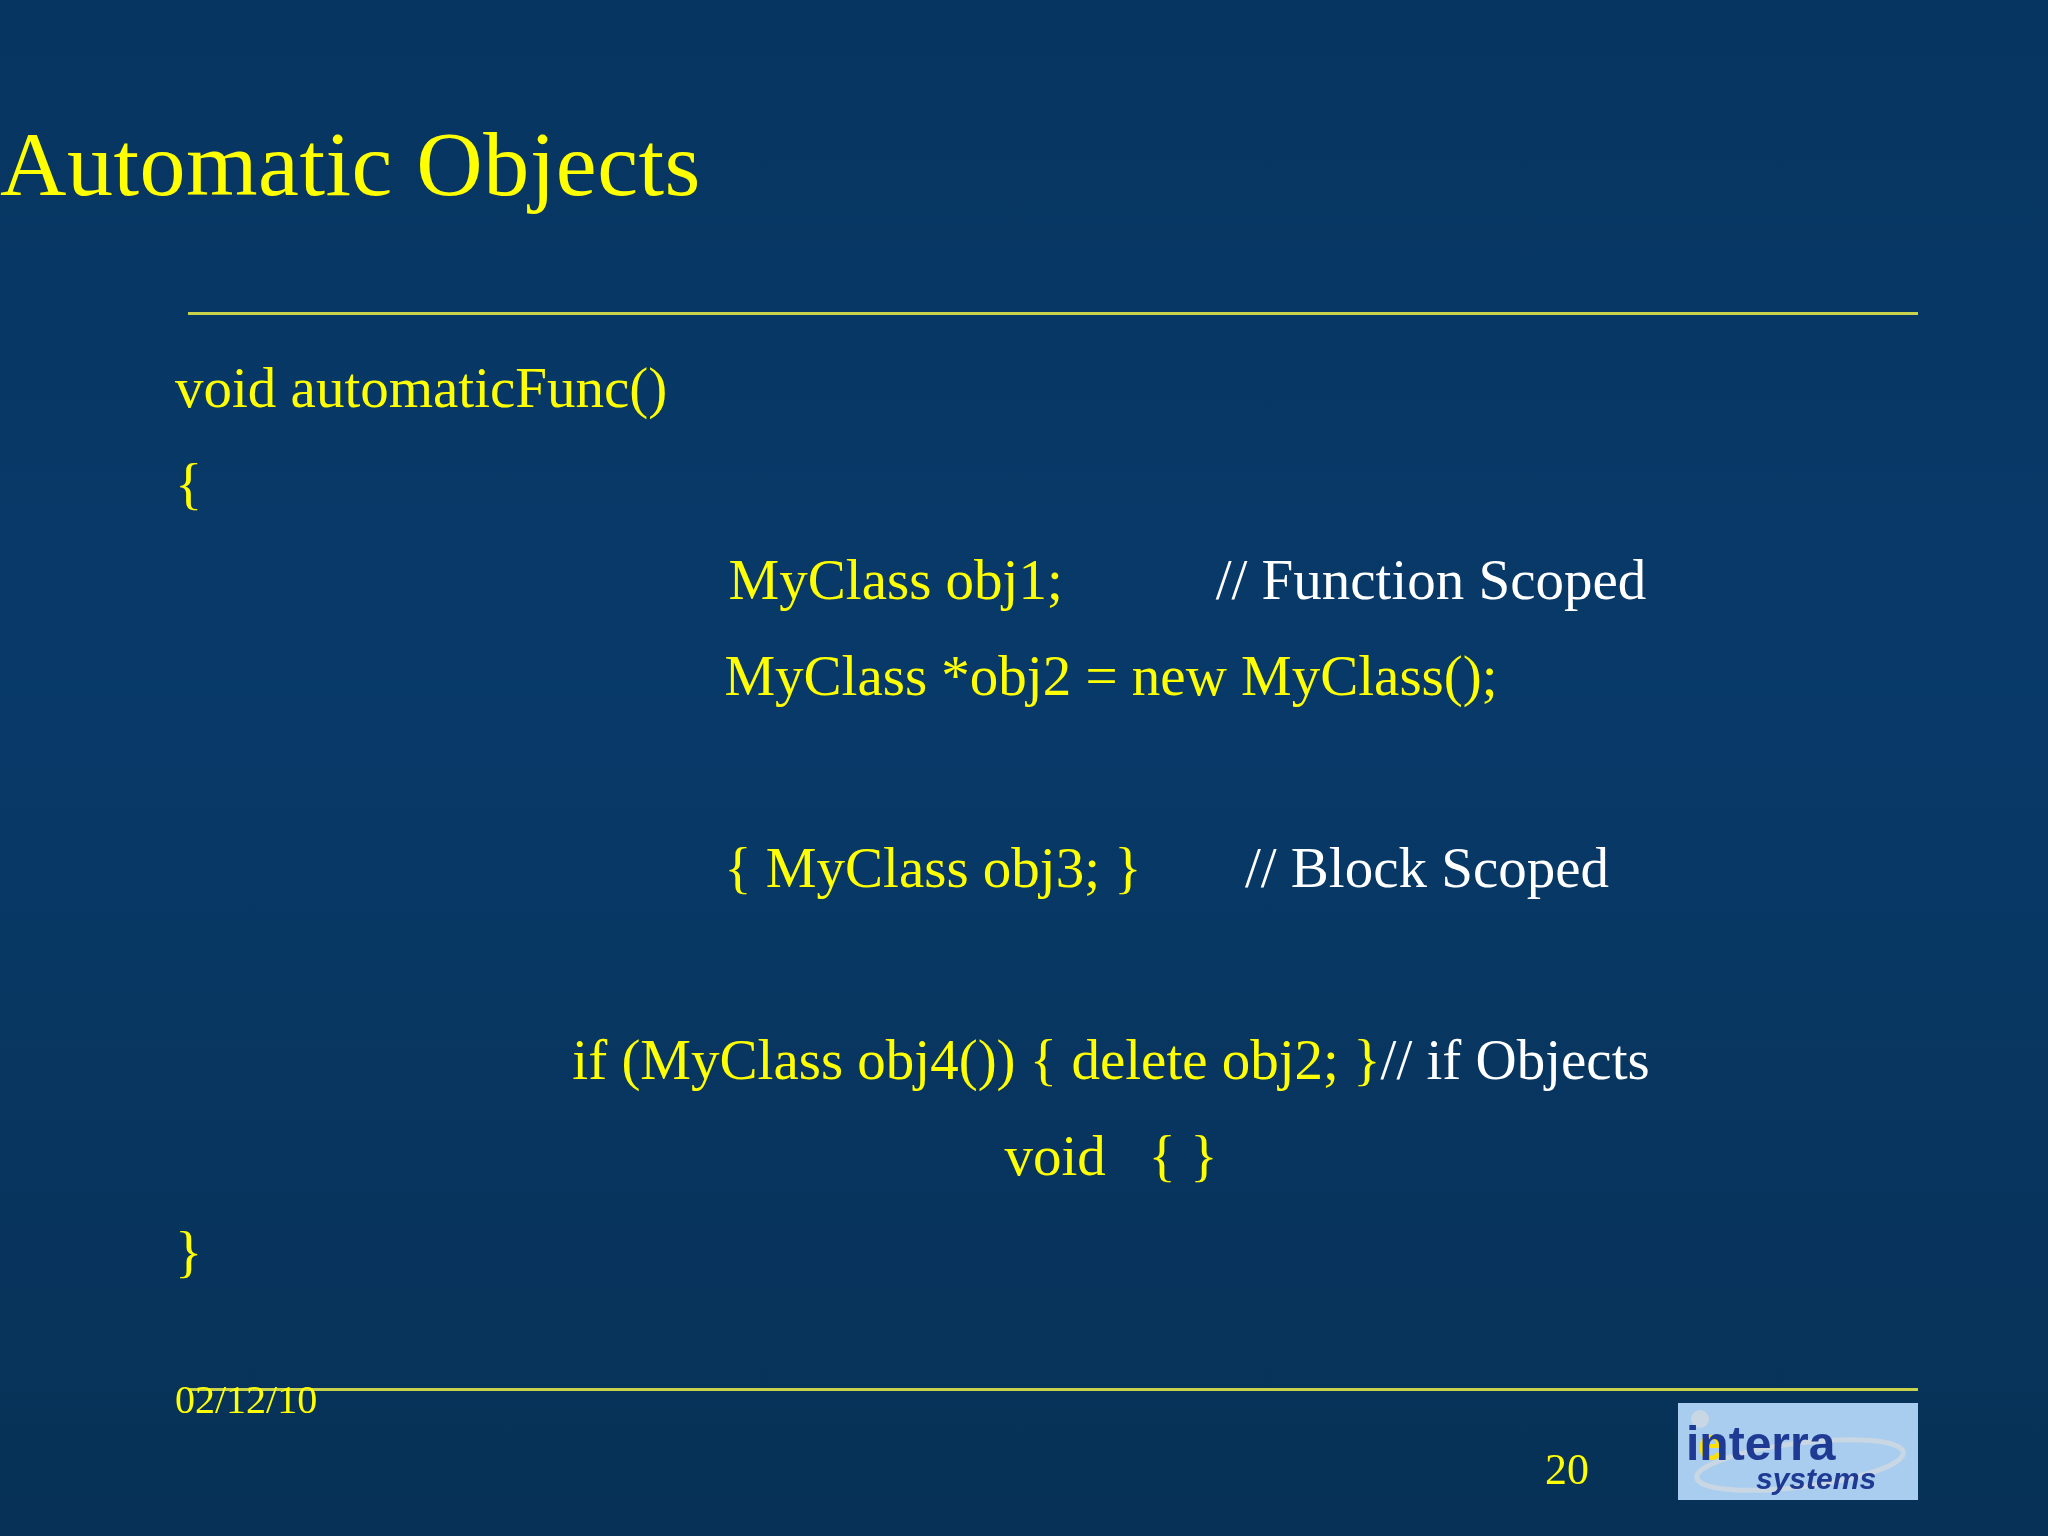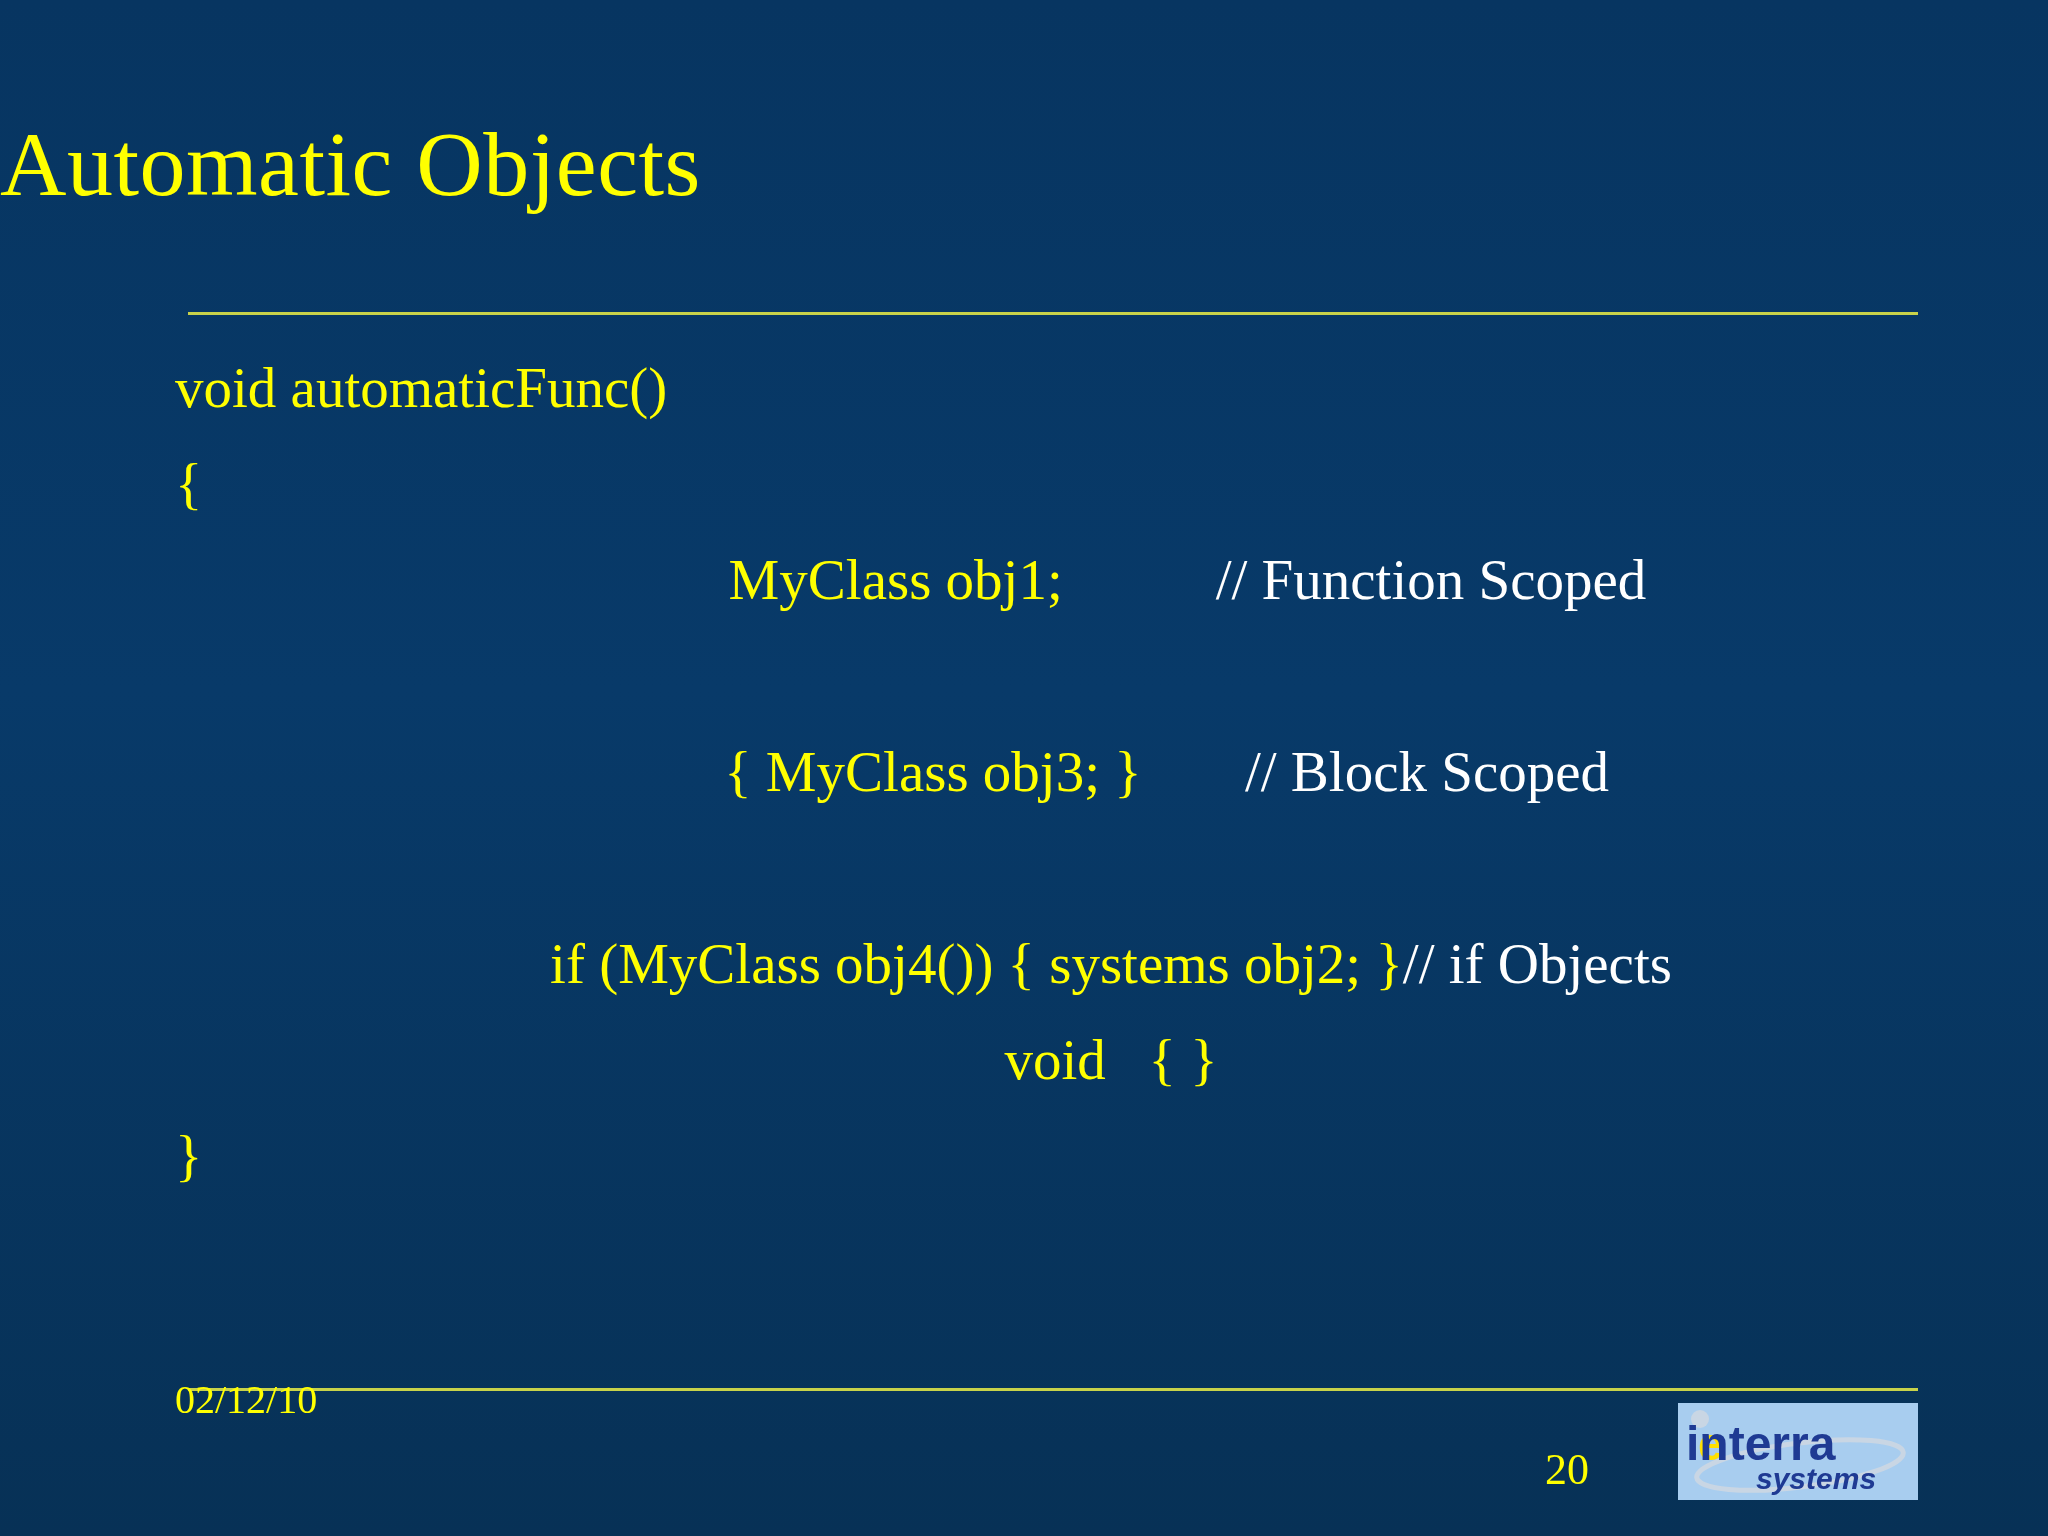--- a/index.html
+++ b/index.html
@@ -123,28 +123,29 @@
   <div class="rule-top"></div>
 
   <div class="code-body">
 
     <div class="code-line"><span class="kw">void automaticFunc()</span></div>
 
     <div class="code-line"><span class="kw">{</span></div>
 
     <div class="code-line ind1"><span class="kw col-code" style="min-width:640px">MyClass obj1;</span><span class="cmt">// Function Scoped</span></div>
 
+    <div class="code-line ind1"><span class="kw">MyClass *obj2 = new MyClass();</span></div>
 
     <div class="code-line ind1 blank"><span></span>&nbsp;</div>
 
     <div class="code-line ind1b"><span class="kw col-code" style="min-width:624px">{ MyClass obj3; }</span><span class="cmt">// Block Scoped</span></div>
 
     <div class="code-line ind1 blank"><span></span>&nbsp;</div>
 
-    <div class="code-line ind1"><span class="kw">if (MyClass obj4()) { systems obj2; }</span><span class="cmt">// if Objects</span></div>
+    <div class="code-line ind1"><span class="kw">if (MyClass obj4()) { delete obj2; }</span><span class="cmt">// if Objects</span></div>
 
     <div class="code-line ind1"><span class="kw">void   { }</span></div>
 
     <div class="code-line"><span class="kw">}</span></div>
   </div>
 
   <div class="rule-bottom"></div>
 
   <div class="footer-date">02/12/10</div>
 

